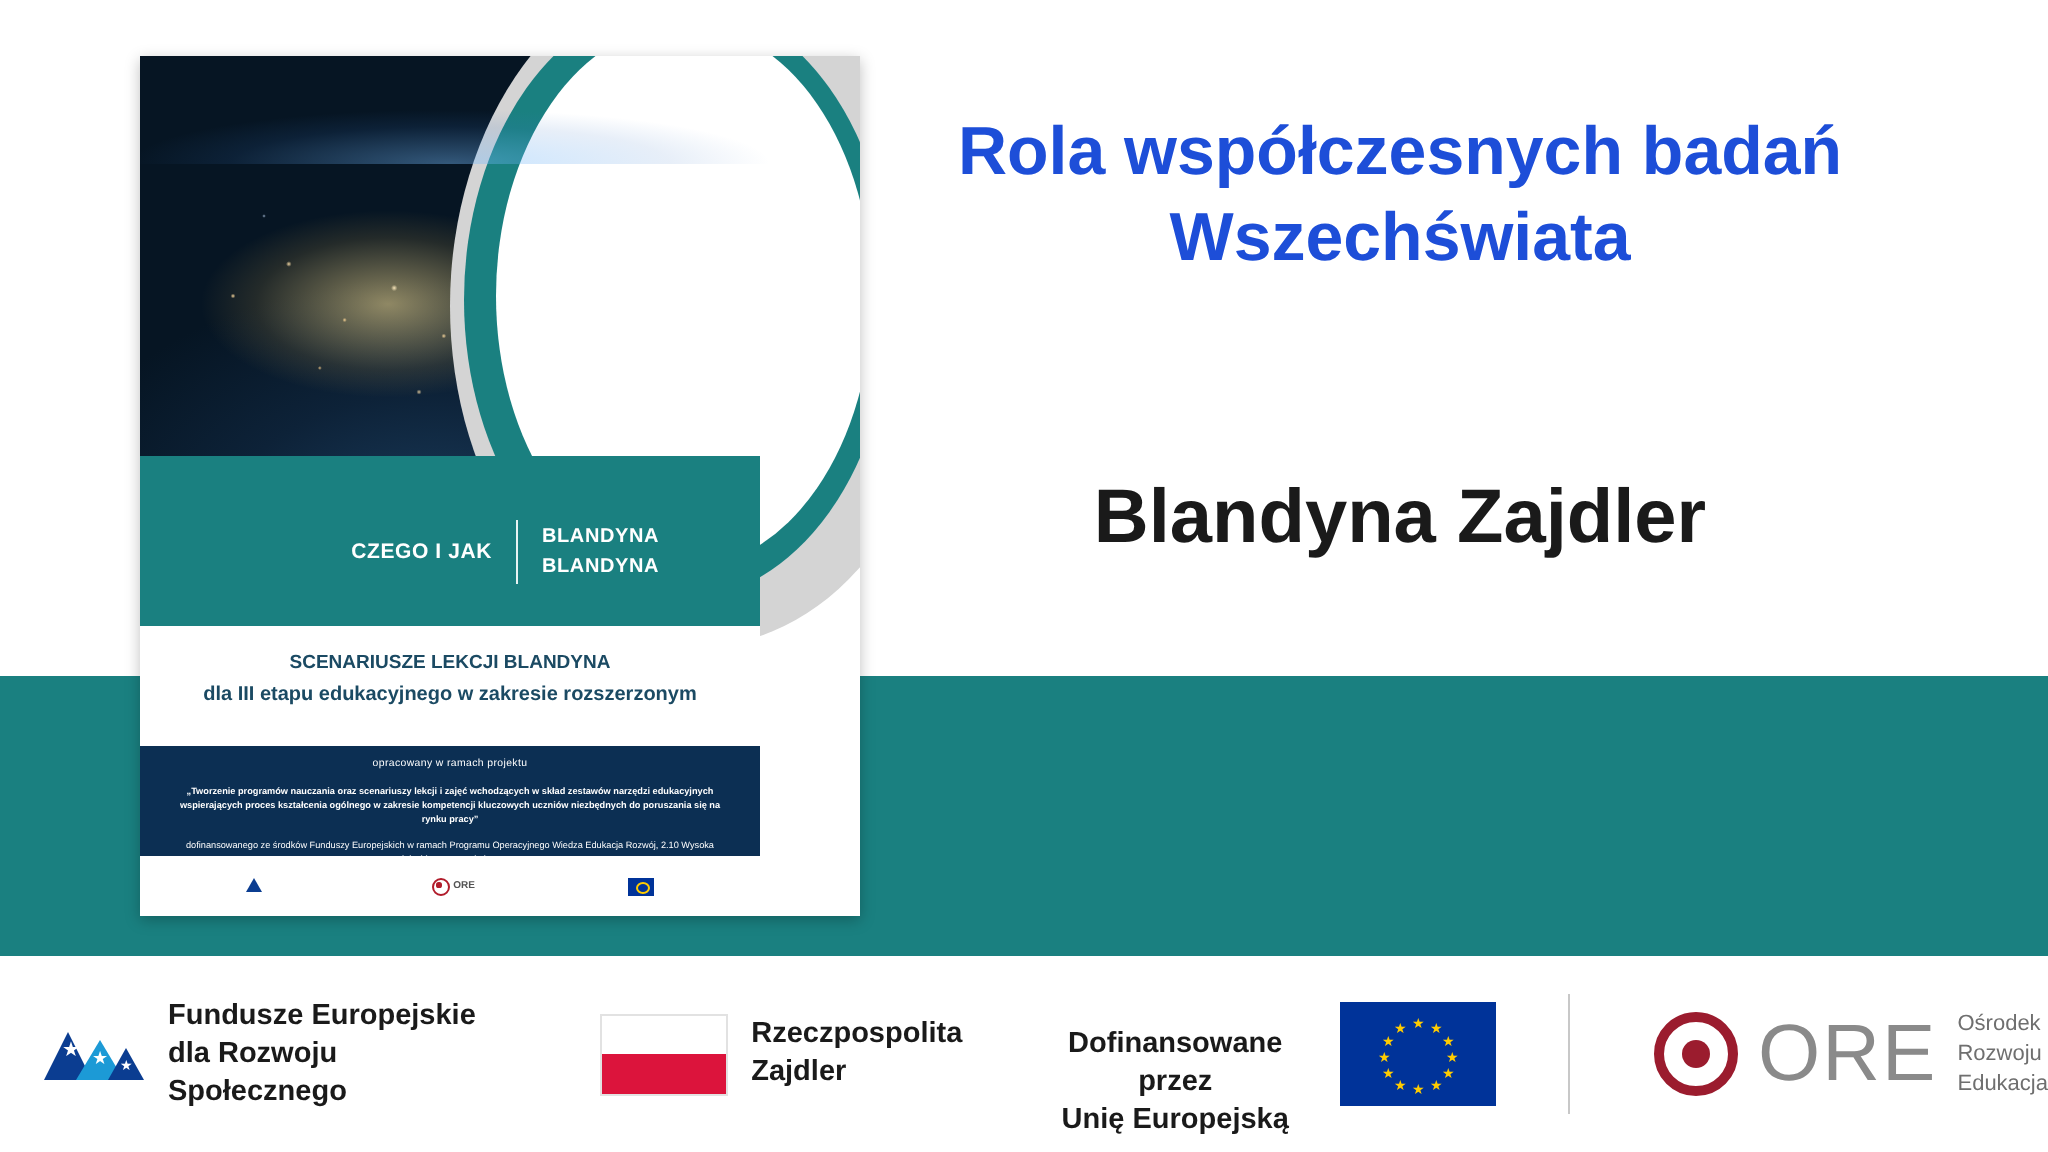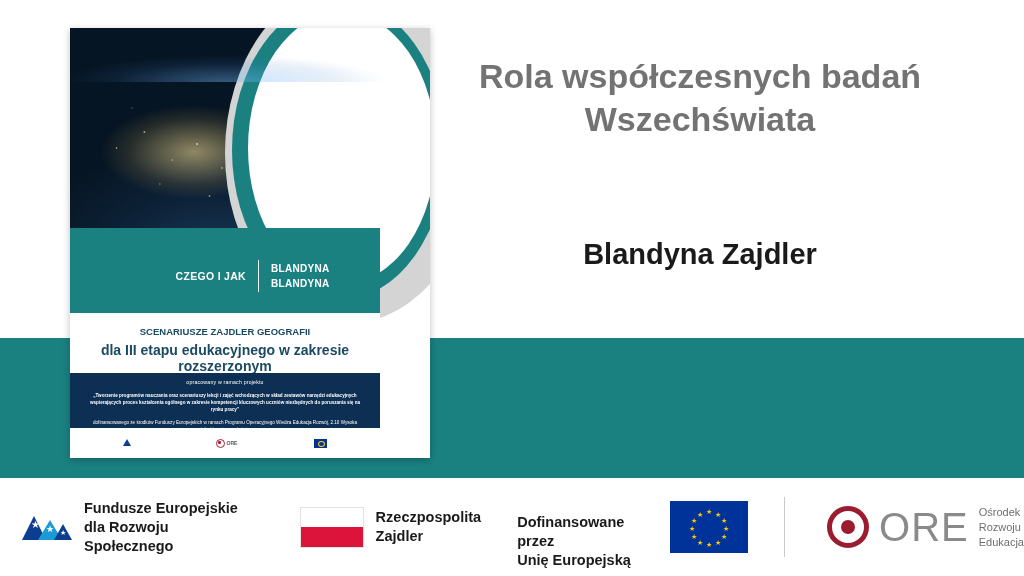--- a/index.html
+++ b/index.html
@@ -155,21 +155,21 @@
     color: #123a5a;
   }
   .cover-sub1 {
     margin-top: 13px;
     font-size: 9.5px;
     font-weight: bold;
     color: #1b4a63;
   }
   .cover-sub2 {
     margin-top: 5px;
-    font-size: 14px;
+    font-size: 10px;
     font-weight: bold;
     color: #1b4a63;
   }
   .cover-navy {
     position: absolute;
     left: 0;
     top: 345px;
     width: 310px;
     height: 85px;
     background: #0c2f53;
@@ -262,33 +262,33 @@
   }
   .mini-ore-txt { font-size: 5px; color: #555; font-weight: bold; }
 
   
   .main-title {
     position: absolute;
     left: 400px;
     top: 55px;
     width: 600px;
     text-align: center;
-    color: #737373;
+    color: #1d4ed8;
     font-size: 34px;
     font-weight: bold;
     line-height: 43px;
   }
   .author-title {
     position: absolute;
     left: 400px;
     top: 238px;
     width: 600px;
     text-align: center;
     color: #1a1a1a;
-    font-size: 29px;
+    font-size: 38px;
     font-weight: bold;
   }
 
   
   .footer {
     position: absolute;
     left: 0;
     top: 478px;
     width: 1024px;
     height: 98px;
@@ -386,21 +386,21 @@
         <div>CZEGO I JAK</div>
       </div>
       <div class="cover-divider"></div>
       <div class="cover-author">
         <div>BLANDYNA</div>
         <div>BLANDYNA</div>
       </div>
     </div>
 
     <div class="cover-white">
-      <div class="cover-sub1">SCENARIUSZE ZAJDLER GEOGRAFII</div>
+      <div class="cover-sub1">SCENARIUSZE LEKCJI BLANDYNA</div>
       <div class="cover-sub2">dla III etapu edukacyjnego w zakresie rozszerzonym</div>
     </div>
 
     <div class="cover-navy">
       <div class="cover-proj-label">opracowany w ramach projektu</div>
       <div class="cover-proj-quote">„Tworzenie programów nauczania oraz scenariuszy lekcji i zajęć wchodzących w skład zestawów narzędzi edukacyjnych wspierających proces kształcenia ogólnego w zakresie kompetencji kluczowych uczniów niezbędnych do poruszania się na rynku pracy”</div>
       <div class="cover-proj-fin">dofinansowanego ze środków Funduszy Europejskich w ramach Programu Operacyjnego Wiedza Edukacja Rozwój, 2.10 Wysoka jakość systemu oświaty</div>
       <div class="cover-city">Warszawa 2019</div>
     </div>
 
@@ -445,21 +445,21 @@
         <div class="w"></div>
         <div class="r"></div>
       </div>
       <div class="footer-text">
         <div>Rzeczpospolita</div>
         <div>Zajdler</div>
       </div>
     </div>
 
     <div class="footer-item" style="margin-left:36px;">
-      <div class="footer-text" style="text-align:left;margin-top:28px;">
+      <div class="footer-text" style="text-align:center;margin-top:28px;">
         <div>Dofinansowane przez</div>
         <div>Unię Europejską</div>
       </div>
       <div class="eu-flag">
         <svg width="78" height="52" viewBox="0 0 78 52">
           <rect width="78" height="52" fill="#003399"></rect>
           <g fill="#ffcc00" font-size="7" font-family="Liberation Sans, sans-serif">
             <text x="36" y="13">★</text>
             <text x="45" y="15.5">★</text>
             <text x="51" y="22">★</text>

